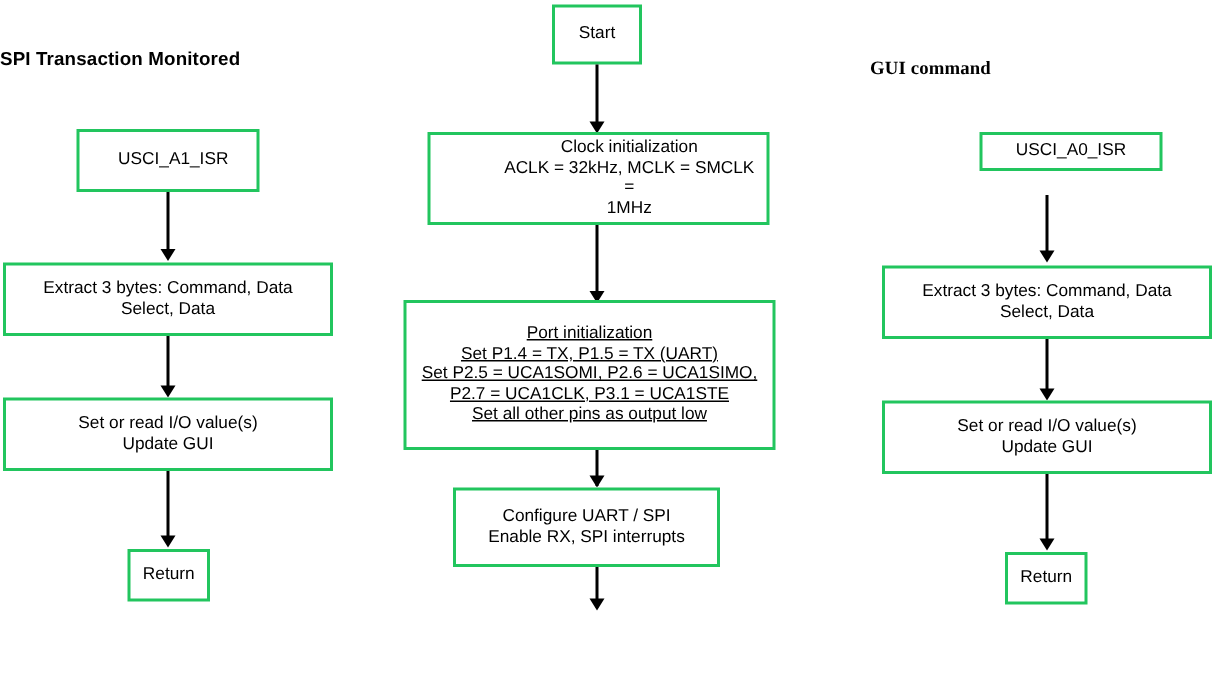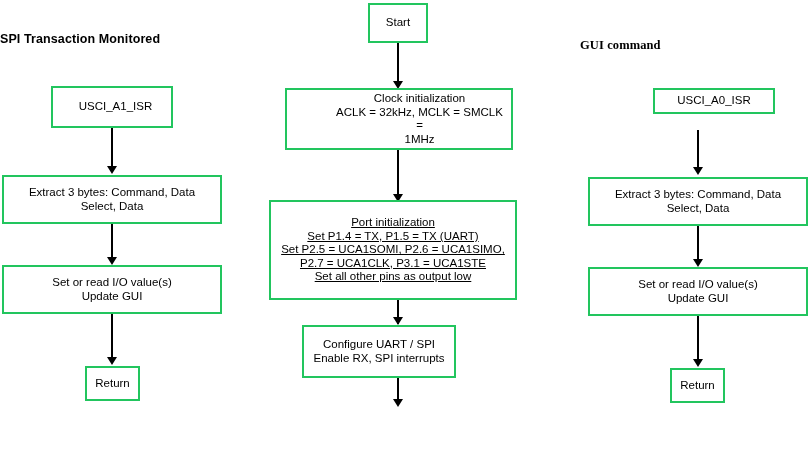--- a/index.html
+++ b/index.html
@@ -110,21 +110,21 @@
     <span class="txt">Port initialization
 Set P1.4 = TX, P1.5 = TX (UART)
 Set P2.5 = UCA1SOMI, P2.6 = UCA1SIMO,
 P2.7 = UCA1CLK, P3.1 = UCA1STE
 Set all other pins as output low</span>
   </div>
 
   <div class="edge" style="left:397px; top:300px; height:24px;"></div>
   <div class="arrowhead" style="left:393px; top:317px;"></div>
 
-  <div class="node" style="left:302px; top:325px; width:154px; height:53px;">
+  <div class="node" style="left:302px; top:325px; width:178px; height:53px;">
     <span class="txt">Configure UART / SPI
 Enable RX, SPI interrupts</span>
   </div>
 
   <div class="edge" style="left:397px; top:378px; height:27px;"></div>
   <div class="arrowhead" style="left:393px; top:399px;"></div>
 
 
   <div class="col-title" style="left:580px; top:38px; width:229px;font-family:Liberation Serif, serif;">GUI command</div>
 

